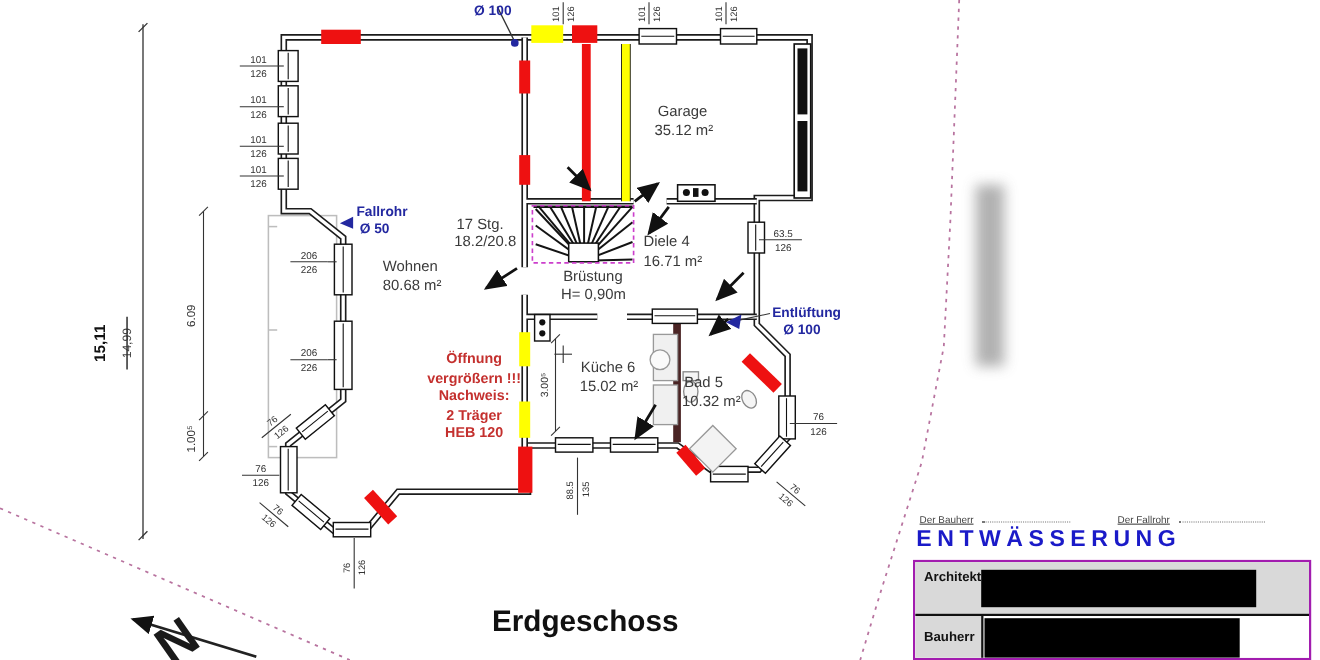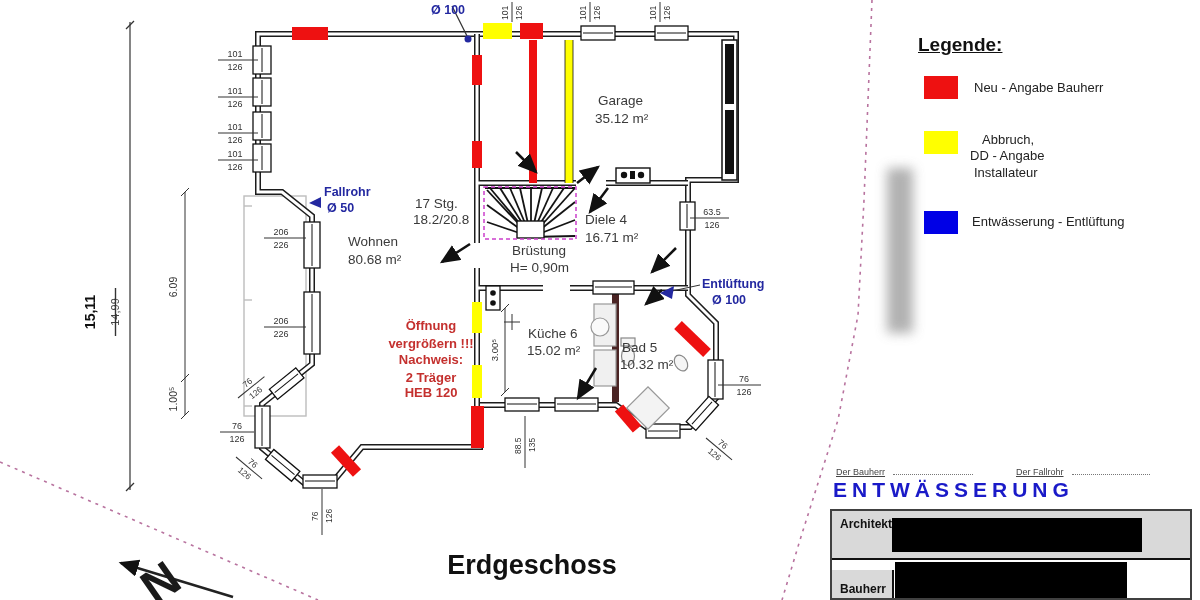--- a/index.html
+++ b/index.html
@@ -22,26 +22,26 @@
   .door{stroke:#111;stroke-width:2.5;}
   .fan{stroke:#141414;stroke-width:1.8;}
   
   .legend{position:absolute;left:918px;top:34px;width:260px;}
   .legend .ltitle{font-size:19px;font-weight:bold;color:#111;text-decoration:underline;}
   .swatch{position:absolute;width:34px;height:23px;}
   .ltext{position:absolute;font-size:13px;color:#222;white-space:nowrap;}
   .sigrow{position:absolute;top:466px;font-size:9px;color:#444;white-space:nowrap;text-decoration:underline;}
   .dots{display:inline-block;width:80px;border-bottom:1px dotted #777;height:8px;margin-left:8px;}
   .ent-head{position:absolute;left:833px;top:478px;font-size:21px;font-weight:bold;color:#1a1ac8;letter-spacing:5px;white-space:nowrap;}
-  .tblock{position:absolute;left:830px;top:509px;width:362px;height:91px;border:2px solid #404040;background:#fff;overflow:hidden;box-sizing:border-box;}
+  .tblock{position:absolute;left:830px;top:509px;width:362px;height:91px;border:2px solid #a21caf;background:#fff;overflow:hidden;box-sizing:border-box;}
   .trow1{position:relative;height:47px;background:#d9d9d9;border-bottom:2px solid #111;}
   .trow2{position:relative;height:40px;background:#fff;border-bottom:2px solid #111;}
   .tlabel{position:absolute;left:8px;top:6px;font-size:12px;font-weight:bold;color:#111;}
   .tlabel2{position:absolute;left:8px;top:12px;font-size:12px;font-weight:bold;color:#111;}
-  .lcell{position:absolute;left:0;top:10px;bottom:0;width:60px;background:#d9d9d9;border-right:2px solid #111;}
+  .lcell{position:absolute;left:0;top:0;bottom:0;width:60px;background:#d9d9d9;border-right:2px solid #111;}
   .redact{position:absolute;background:#000;}
 </style>
 </head>
 <body>
 
 <div id="page">
 
 <svg id="plan-svg" width="1200" height="600" viewBox="0 0 1200 600">
   <defs>
     <marker id="ah" markerWidth="9" markerHeight="8" refX="7" refY="3.5" orient="auto">
@@ -430,31 +430,20 @@
   </g>
 
   <text class="title-ground" x="532" y="574" text-anchor="middle">Erdgeschoss</text>
 
   <g>
     <line x1="233" y1="597" x2="121" y2="563" stroke="#222" stroke-width="2.5" marker-end="url(#ah)"></line>
     <text transform="translate(170,596) rotate(-35)" x="0" y="0" text-anchor="middle" font-size="48" font-weight="bold" fill="#1a1a1a">N</text>
   </g>
 </svg>
 
-<div class="legend">
-  <span class="ltitle">Legende:</span>
-  <div class="swatch" style="left:6px;top:42px;background:#ee1111;"></div>
-  <div class="ltext" style="left:56px;top:46px;">Neu - Angabe Bauherr</div>
-  <div class="swatch" style="left:6px;top:97px;background:#ffff00;"></div>
-  <div class="ltext" style="left:64px;top:98px;">Abbruch,</div>
-  <div class="ltext" style="left:52px;top:114px;">DD - Angabe</div>
-  <div class="ltext" style="left:56px;top:131px;">Installateur</div>
-  <div class="swatch" style="left:6px;top:177px;background:#0000e6;"></div>
-  <div class="ltext" style="left:54px;top:180px;">Entwässerung - Entlüftung</div>
-</div>
 
 <div class="sigrow" style="left:836px;">
   <span>Der Bauherr</span><span class="dots"></span>
 </div>
 <div class="sigrow" style="left:1016px;">
   <span>Der Fallrohr</span><span class="dots" style="width:78px;"></span>
 </div>
 
 <div class="ent-head">ENTWÄSSERUNG</div>
 

